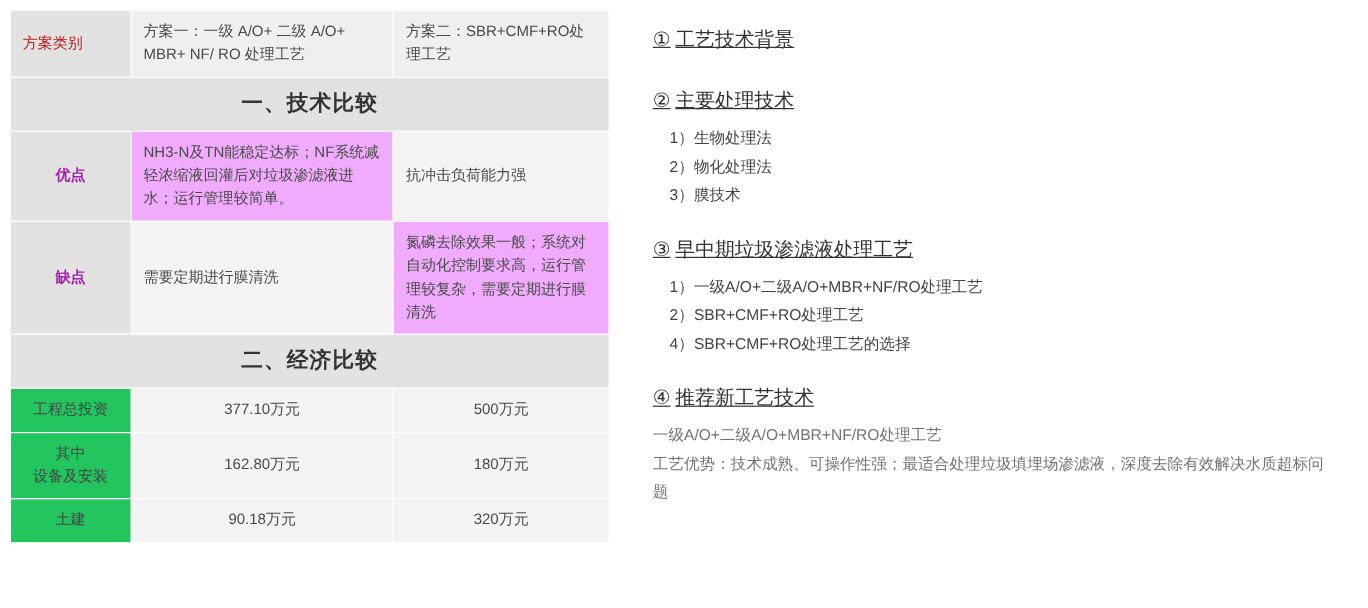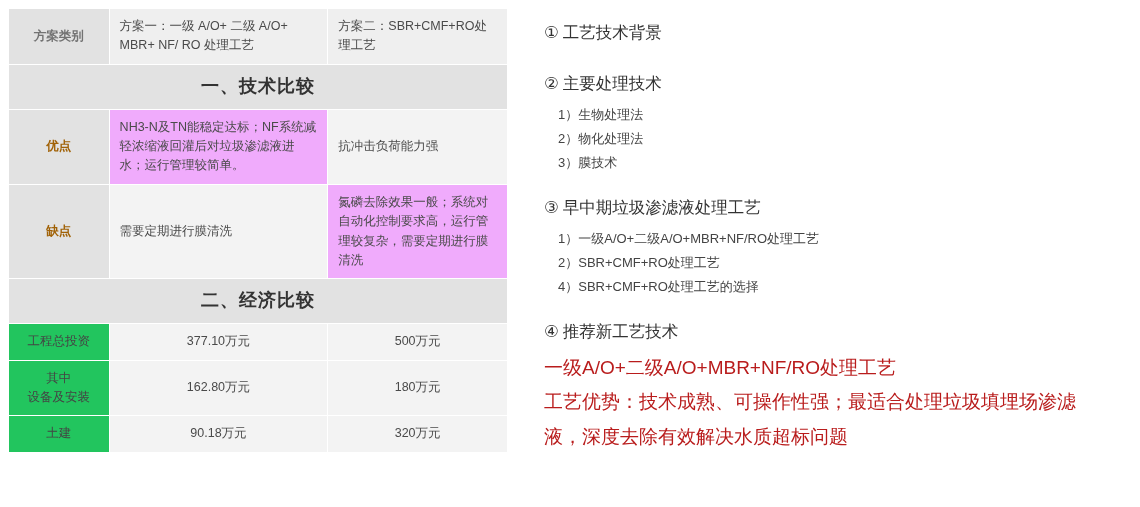--- a/index.html
+++ b/index.html
@@ -38,33 +38,33 @@
     vertical-align: middle;
     padding: 8px 10px;
     line-height: 1.55;
   }
   .col-label { width: 98px; }
   .col-a { width: 213px; }
   .col-b { width: 175px; }
 
   .hdr-label {
     background: #e2e2e2;
-    text-align: center;
-    font-weight: bold;
-    color: #737373;
+    text-align: left;
+    font-weight: normal;
+    color: #b91c1c;
   }
   .hdr-cell {
     background: #efefef;
     text-align: left;
   }
   .rowlabel {
     background: #e2e2e2;
     text-align: center;
     font-weight: bold;
-    color: #a16207;
+    color: #a21caf;
   }
   .rowlabel-light {
     background: #22c55e;
     text-align: center;
     color: #444;
   }
   .cell {
     background: #f0abfc;
     text-align: left;
   }
@@ -95,20 +95,21 @@
     color: #3d3d3d;
   }
   .sec {
     margin-bottom: 18px;
   }
   .sec-title {
     font-size: 16.5px;
     color: #333;
     margin: 0 0 8px 0;
     font-weight: normal;
+    text-decoration: underline;
   }
   .sec-title .num {
     margin-right: 4px;
   }
   .para {
     font-size: 13px;
     line-height: 1.8;
     margin: 0;
     text-indent: 2em;
     color: #444;
@@ -117,24 +118,24 @@
     list-style: none;
     margin: 2px 0 0 0;
     padding: 0 0 0 14px;
   }
   ol.plain li {
     font-size: 13px;
     line-height: 1.85;
     color: #444;
   }
   .free-line {
-    font-size: 19px;
+    font-size: 13px;
     line-height: 1.8;
     margin: 0;
-    color: #b91c1c;
+    color: #737373;
   }
   .sec4 { margin-top: 22px; }
   .sec3 { margin-top: 22px; }
   .sec2 { margin-top: 29px; }
 </style>
 </head>
 <body>
 
 <div class="page">
 

